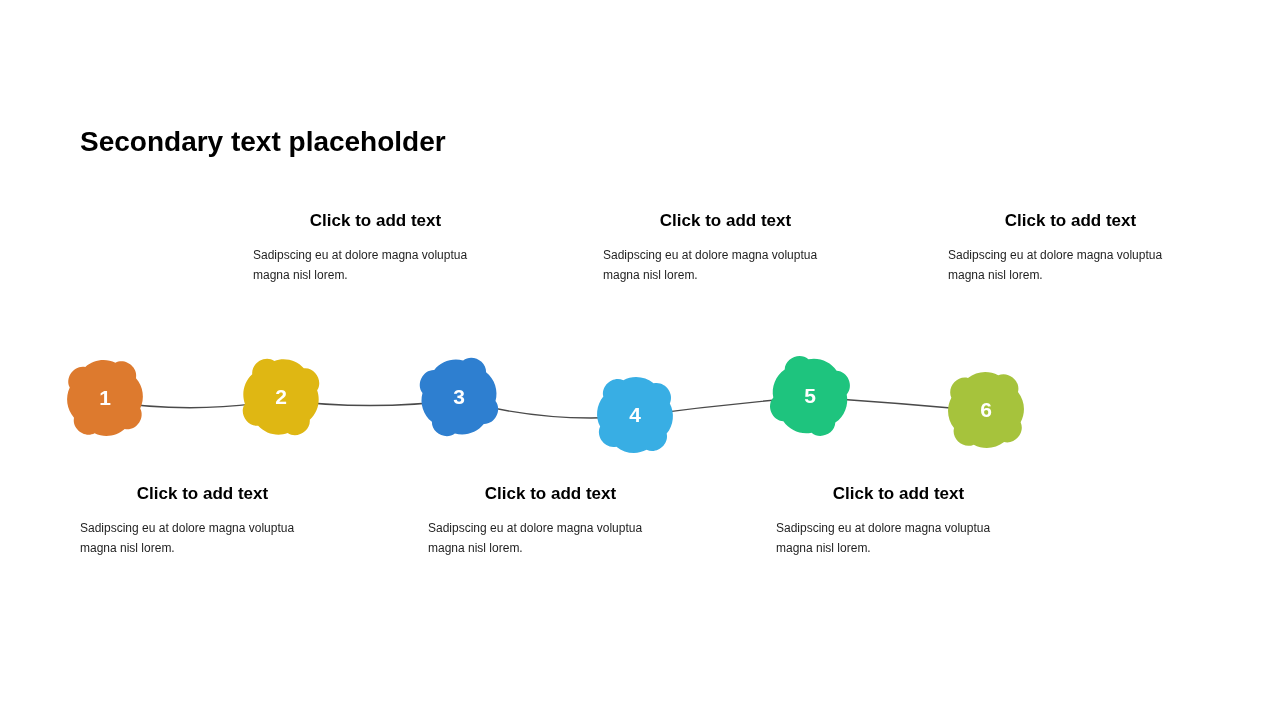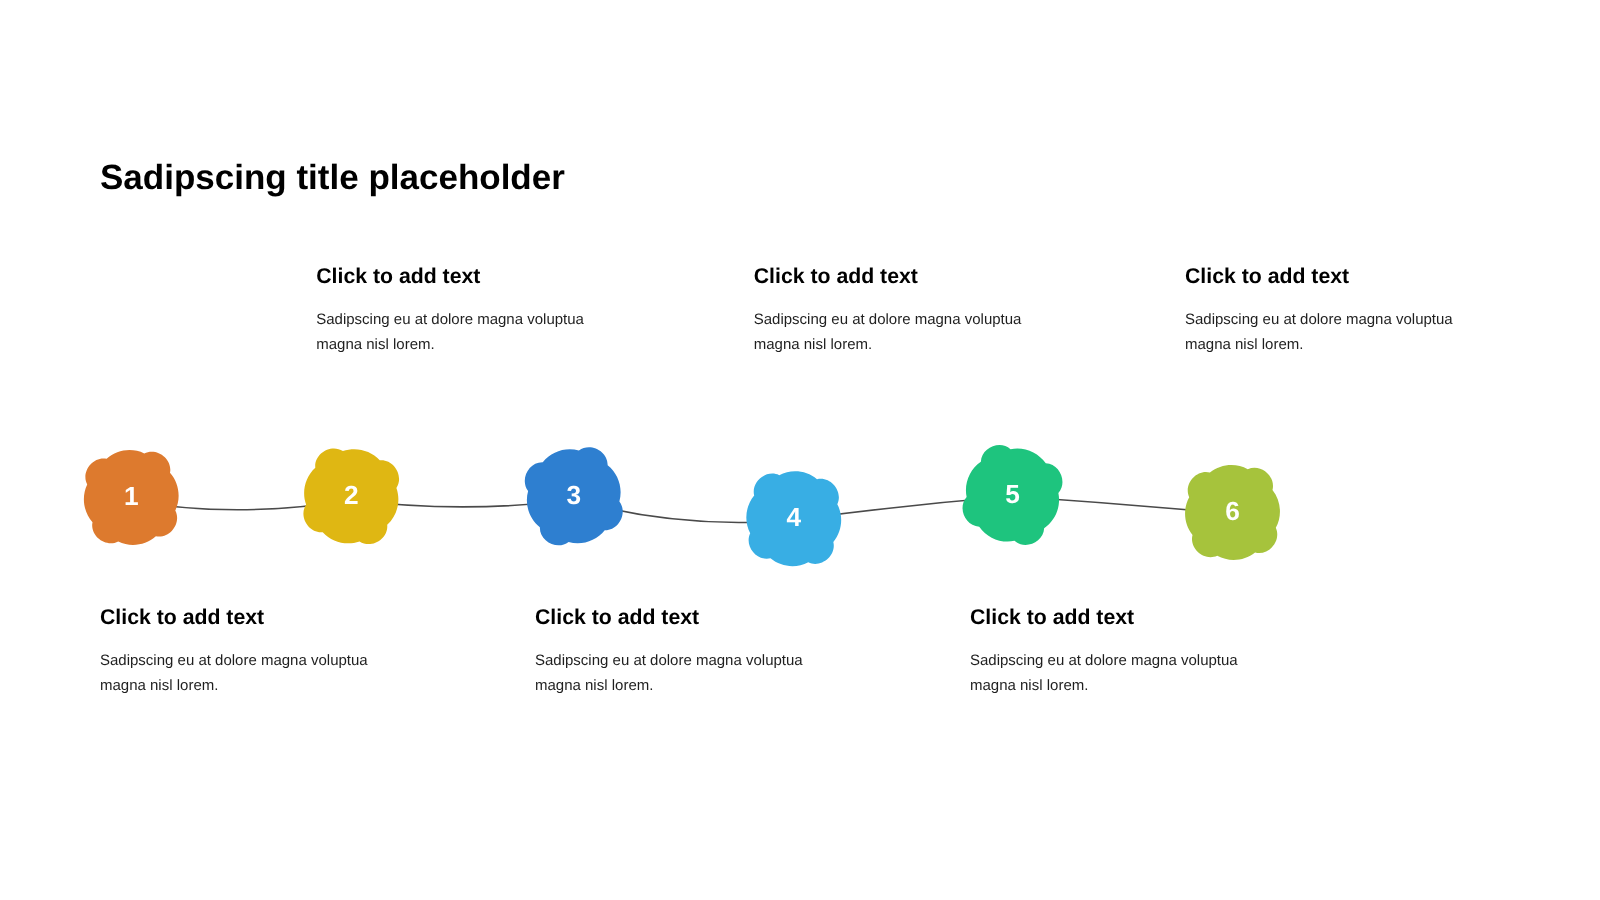--- a/index.html
+++ b/index.html
@@ -5,42 +5,42 @@
   html,body{margin:0;padding:0;background:#fff;}
   .slide{
     position:relative;width:1280px;height:720px;background:#ffffff;
     font-family:"Liberation Sans",sans-serif;overflow:hidden;
   }
   .title{
     position:absolute;left:80px;top:126px;margin:0;
     font-size:28px;font-weight:700;color:#000;
   }
   .tblock{position:absolute;width:245px;cursor:text;}
-  .tblock h3{margin:0 0 15px 0;font-size:17px;font-weight:700;color:#000;}
+  .tblock h3{margin:0 0 15px 0;font-size:17px;font-weight:700;color:#000;text-align:center;}
   .tblock p{margin:0;width:235px;font-size:12px;line-height:1.64;color:#1f1f1f;}
   .connector{position:absolute;left:0;top:0;width:1280px;height:720px;z-index:1;pointer-events:none;}
   .node{position:absolute;width:76px;height:76px;z-index:2;}
   .node svg{position:absolute;left:0;top:0;width:100%;height:100%;overflow:visible;}
   .num{
     position:absolute;inset:0;display:flex;align-items:center;justify-content:center;
     font-size:21px;font-weight:700;color:#fff;
   }
   .rot-a{transform:rotate(-8deg);}
   .rot-b{transform:rotate(14deg);}
   .rot-c{transform:rotate(-18deg);}
   .rot-d{transform:rotate(6deg);}
   .rot-e{transform:rotate(22deg);}
   .rot-f{transform:rotate(-5deg);}
 </style>
 </head>
 <body>
 
 <div class="slide">
 
-  <h1 class="title">Sadipscing title placeholder</h1>
+  <h1 class="title">Secondary text placeholder</h1>
 
   <svg class="connector" viewBox="0 0 1280 720">
     <path d="M105,401 Q193,415 281,400 Q370,411 459,400 Q547,424 635,416 Q723,404 810,397 Q898,403 986,411" fill="none" stroke-width="1.3" stroke="#4a4a4a"></path>
   </svg>
 
   <div class="tblock" style="left:253px;top:211px;">
     <h3>Click to add text</h3>
     <p>Sadipscing eu at dolore magna voluptua magna nisl lorem.</p>
   </div>
   <div class="tblock" style="left:603px;top:211px;">

